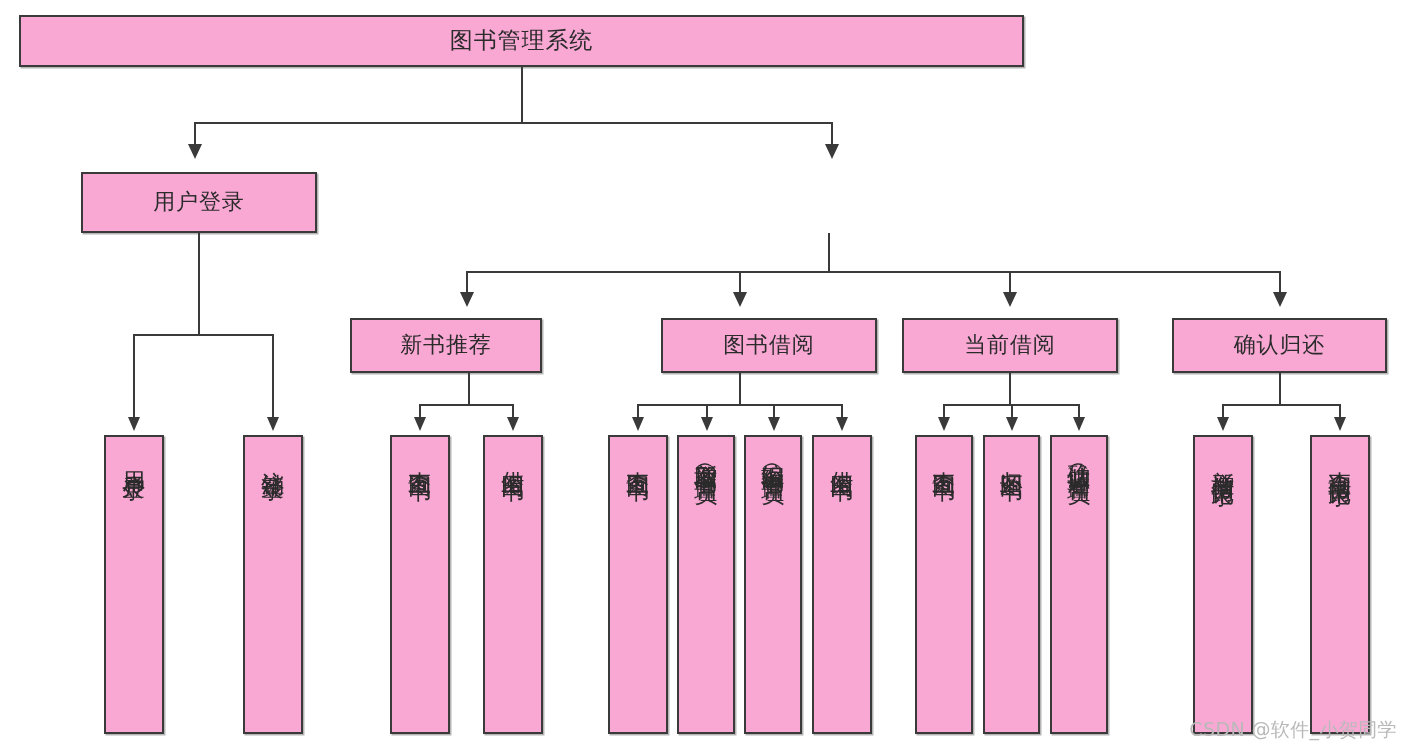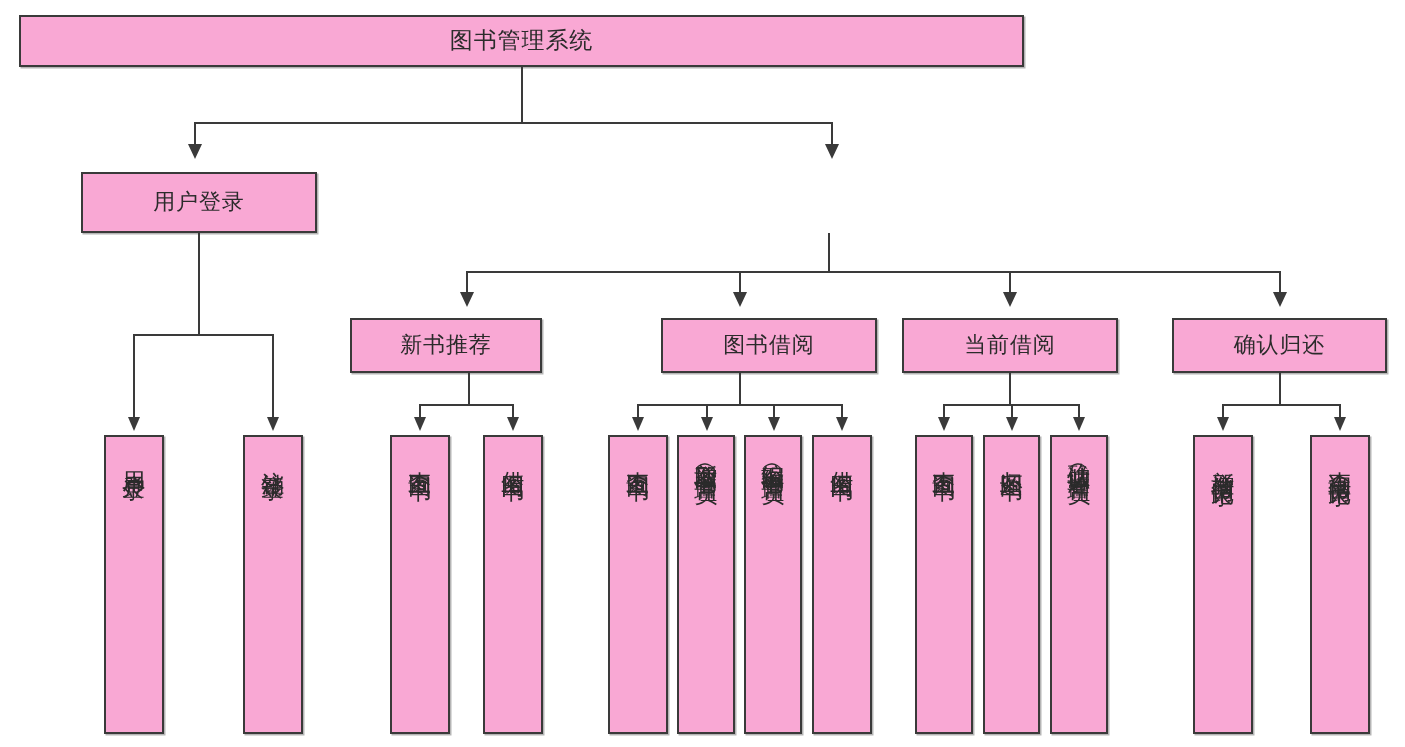--- a/index.html
+++ b/index.html
@@ -213,14 +213,15 @@
     <span class="label" style="max-height:285px;">确认归还（管理员）</span>
   </div>
 
   <div class="node v" style="left:1193px;top:435px;width:60px;height:299px;">
     <span class="label">新增借阅记录</span>
   </div>
   <div class="node v" style="left:1310px;top:435px;width:60px;height:299px;">
     <span class="label">查询借阅记录</span>
   </div>
 
+  <div id="watermark">CSDN @软件_小贺同学</div>
 
 </div>
 
 </body></html>

